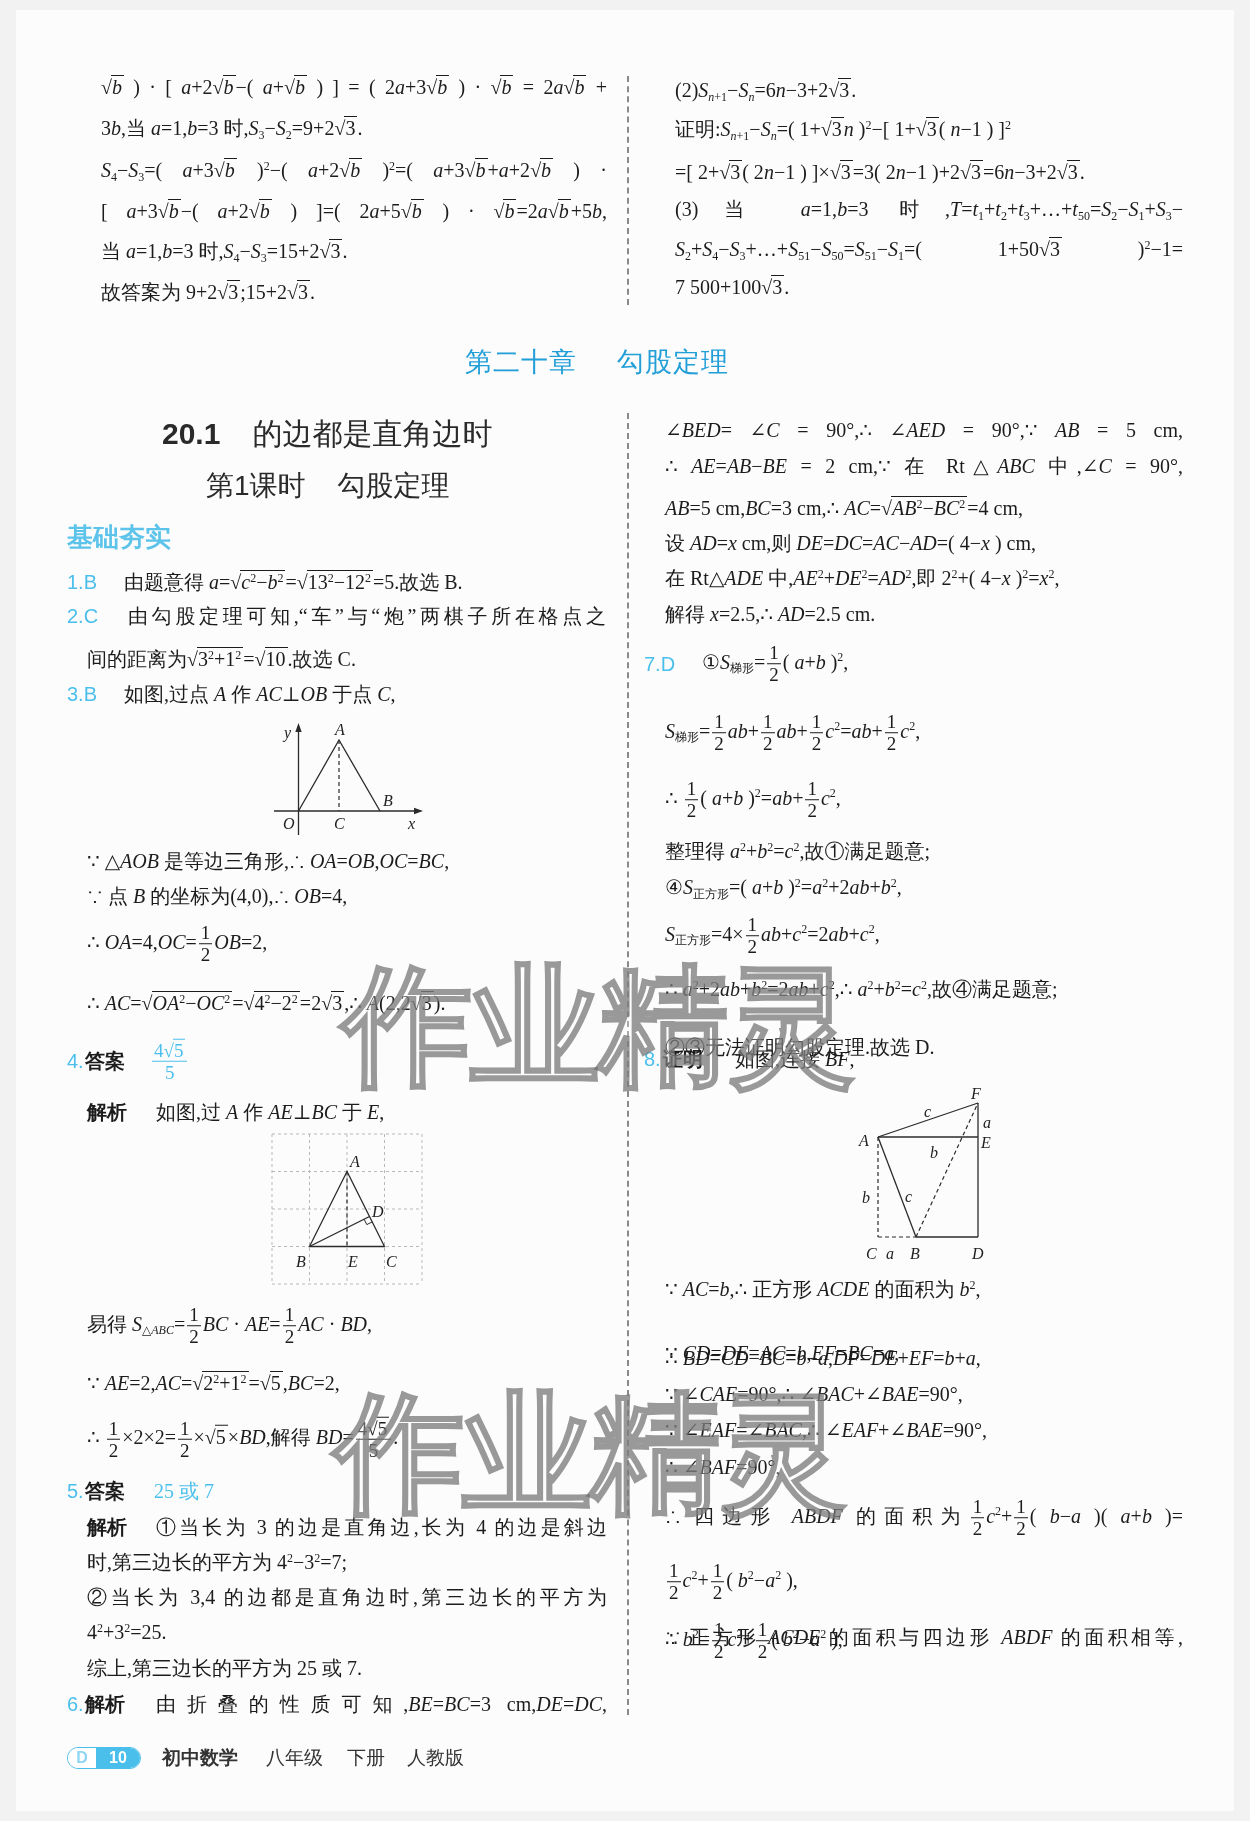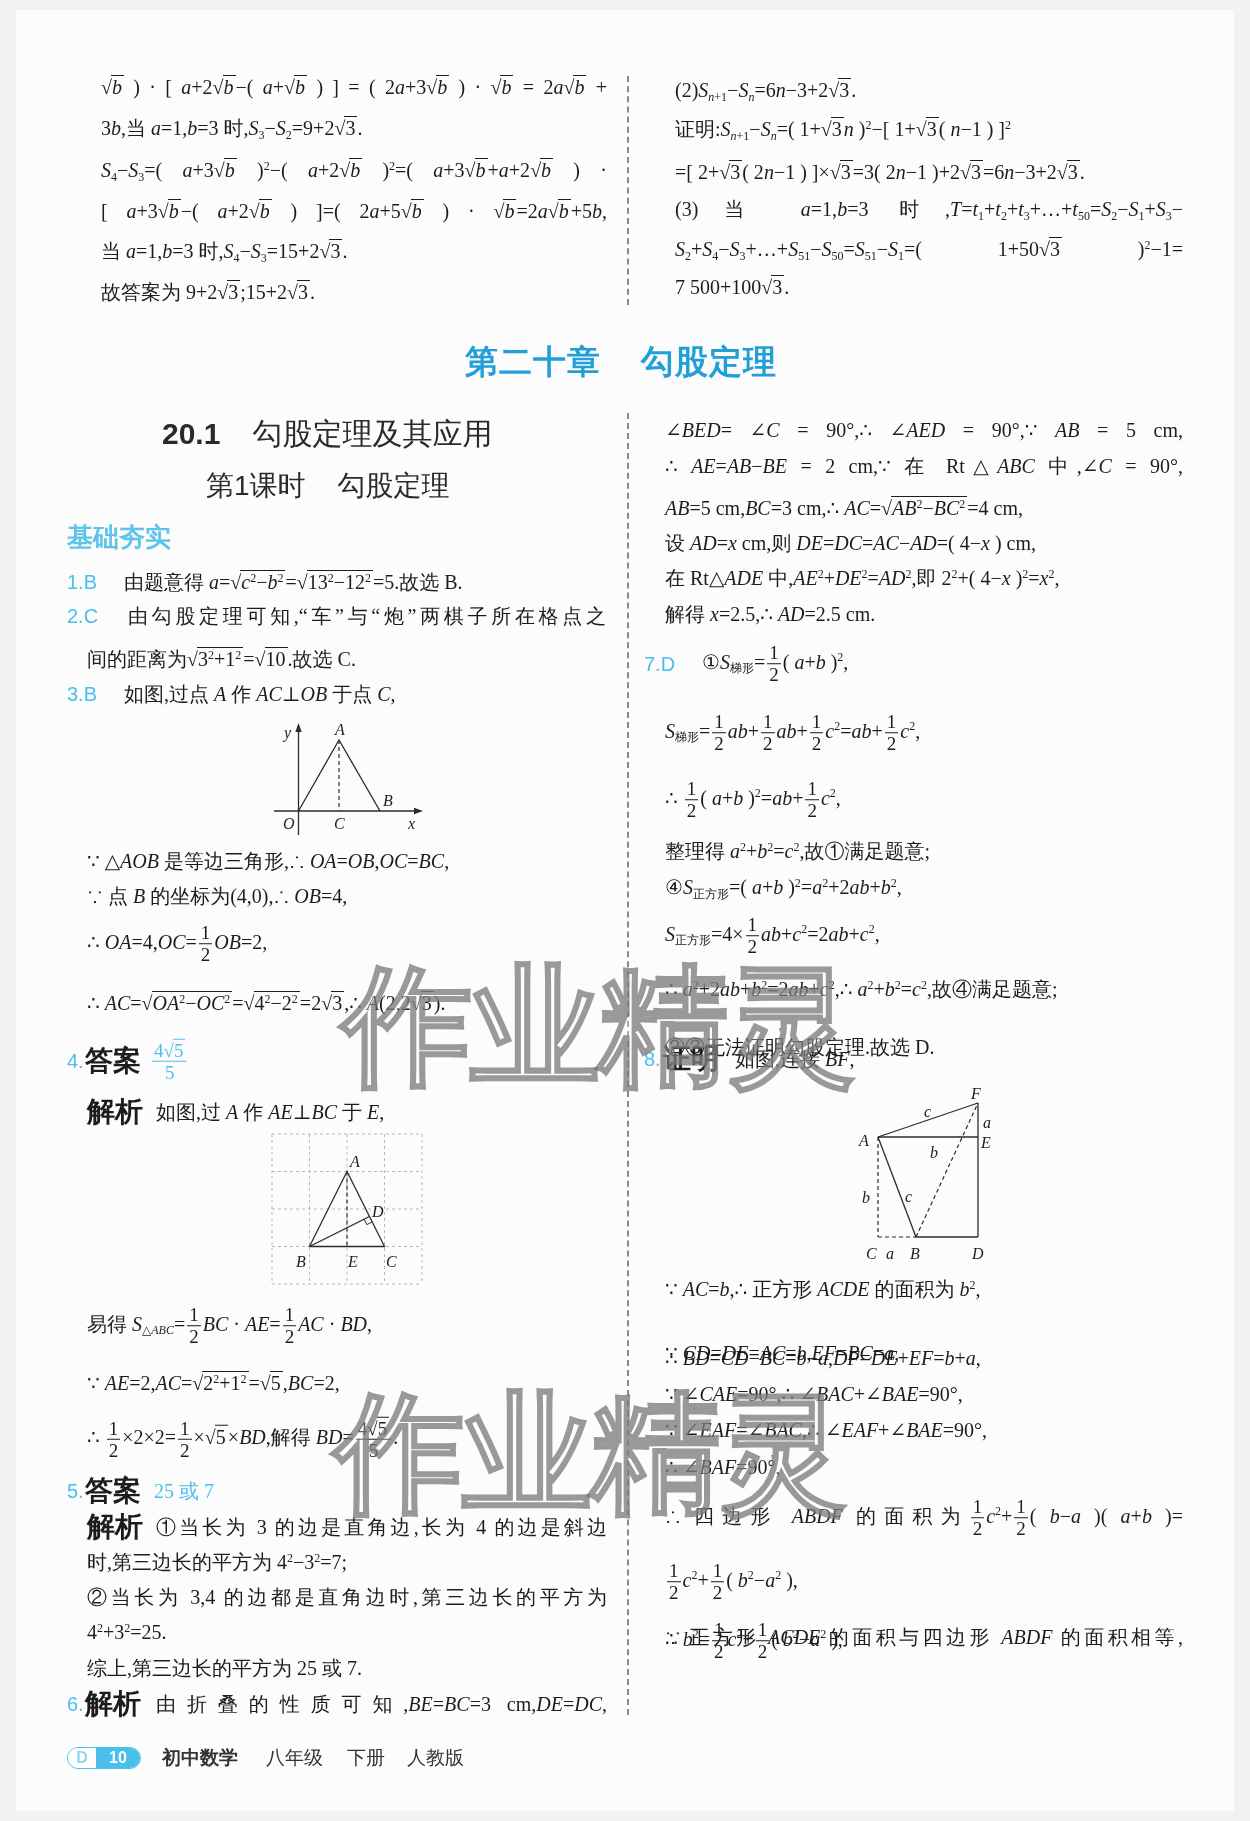--- a/index.html
+++ b/index.html
@@ -27,24 +27,24 @@
   sup,sub{font-size:0.6em;line-height:0;position:relative;vertical-align:baseline;}
   sup{top:-0.62em;}
   sub{top:0.32em;}
   .sqrt{white-space:nowrap;display:inline-block;}
   .sqrt .rad{display:inline-block;line-height:1.05;}
   .sqrt .rc{display:inline-block;border-top:1.2px solid currentColor;line-height:1.05;padding:1px 2px 0 1px;margin-left:-1px;}
   .frac{display:inline-flex;flex-direction:column;align-items:center;vertical-align:middle;line-height:1.12;font-size:0.95em;margin:0 2px;}
   .frac .num{border-bottom:1.1px solid currentColor;padding:0 2px;align-self:stretch;text-align:center;}
   .frac .den{padding:0 2px;}
   .qlbl{position:absolute;transform:translateY(-50%);font-family:"Liberation Sans","DejaVu Sans",sans-serif;font-size:20px;color:var(--label);white-space:nowrap;}
-  .tag{position:absolute;transform:translateY(-50%);font-family:"Liberation Sans","DejaVu Sans",sans-serif;font-weight:bold;font-size:28px;color:var(--ink);white-space:nowrap;}
+  .tag{position:absolute;transform:translateY(-50%);font-family:"Liberation Sans","DejaVu Sans",sans-serif;font-weight:bold;font-size:20px;color:var(--ink);white-space:nowrap;}
   .ans{color:var(--label);}
   .ans .num,.ans .den{border-color:var(--label);}
-  .chapter{position:absolute;left:465px;top:362px;transform:translateY(-50%);font-family:"Liberation Sans","DejaVu Sans",sans-serif;font-weight:bold;font-size:33px;color:var(--accent);white-space:nowrap;letter-spacing:1px;}
+  .chapter{position:absolute;left:465px;top:362px;transform:translateY(-50%);font-family:"Liberation Sans","DejaVu Sans",sans-serif;font-weight:normal;font-size:27px;color:var(--accent);white-space:nowrap;letter-spacing:1px;}
   .chapter .gap{display:inline-block;width:40px;}
   .sec{position:absolute;transform:translateY(-50%);font-family:"Liberation Sans","DejaVu Sans",sans-serif;color:#2a2a2a;white-space:nowrap;}
   .sec.h1{left:162px;top:434px;font-size:30px;}
   .sec.h1 .no{font-weight:bold;}
   .sec.h2{left:206px;top:486px;font-size:28px;}
   .sec .gap{display:inline-block;width:32px;}
   .subsec{position:absolute;left:67px;top:537px;transform:translateY(-50%);font-family:"Liberation Sans","DejaVu Sans",sans-serif;font-weight:bold;font-size:26px;color:#5cc3ea;white-space:nowrap;}
   .divider{position:absolute;left:627px;width:0;border-left:2px dashed #8a8a8a;}
   .fig{position:absolute;overflow:visible;}
   .fig .s{stroke:#2b2b2b;stroke-width:1.3;fill:none;}
@@ -76,21 +76,21 @@
 <div class="ln m" style="left:675px;top:129px">证明:<i>S</i><sub><i>n</i>+1</sub>−<i>S</i><sub><i>n</i></sub>=( 1+<span class="sqrt"><span class="rad">√</span><span class="rc">3</span></span><i>n</i> )<sup>2</sup>−[ 1+<span class="sqrt"><span class="rad">√</span><span class="rc">3</span></span>( <i>n</i>−1 ) ]<sup>2</sup></div>
 <div class="ln m" style="left:675px;top:172px">=[ 2+<span class="sqrt"><span class="rad">√</span><span class="rc">3</span></span>( 2<i>n</i>−1 ) ]×<span class="sqrt"><span class="rad">√</span><span class="rc">3</span></span>=3( 2<i>n</i>−1 )+2<span class="sqrt"><span class="rad">√</span><span class="rc">3</span></span>=6<i>n</i>−3+2<span class="sqrt"><span class="rad">√</span><span class="rc">3</span></span>.</div>
 <div class="ln m j" style="left:675px;top:209px;width:508px">(3)当 <i>a</i>=1,<i>b</i>=3 时,<i>T</i>=<i>t</i><sub>1</sub>+<i>t</i><sub>2</sub>+<i>t</i><sub>3</sub>+…+<i>t</i><sub>50</sub>=<i>S</i><sub>2</sub>−<i>S</i><sub>1</sub>+<i>S</i><sub>3</sub>−</div>
 <div class="ln m j" style="left:675px;top:249px;width:508px"><i>S</i><sub>2</sub>+<i>S</i><sub>4</sub>−<i>S</i><sub>3</sub>+…+<i>S</i><sub>51</sub>−<i>S</i><sub>50</sub>=<i>S</i><sub>51</sub>−<i>S</i><sub>1</sub>=( 1+50<span class="sqrt"><span class="rad">√</span><span class="rc">3</span></span> )<sup>2</sup>−1=</div>
 <div class="ln m" style="left:675px;top:287px">7 500+100<span class="sqrt"><span class="rad">√</span><span class="rc">3</span></span>.</div>
 
 <div class="chapter">
   <span>第二十章</span><span class="gap"></span><span>勾股定理</span>
 </div>
 <div class="sec h1">
-  <span class="no">20.1</span><span class="gap"></span><span>勾股定理及其应用</span>
+  <span class="no">20.1</span><span class="gap"></span><span>的边都是直角边时</span>
 </div>
 <div class="sec h2">
   <span>第1课时</span><span class="gap"></span><span>勾股定理</span>
 </div>
 <div class="subsec">基础夯实</div>
 
 <div class="divider" style="top:413px;height:1302px"></div>
 
 <div class="qlbl" style="left:67px;top:582px">1.B</div>
 <div class="ln m" style="left:124px;top:582px">由题意得 <i>a</i>=<span class="sqrt"><span class="rad">√</span><span class="rc"><i>c</i><sup>2</sup>−<i>b</i><sup>2</sup></span></span>=<span class="sqrt"><span class="rad">√</span><span class="rc">13<sup>2</sup>−12<sup>2</sup></span></span>=5.故选 <span class="rm">B</span>.</div>

